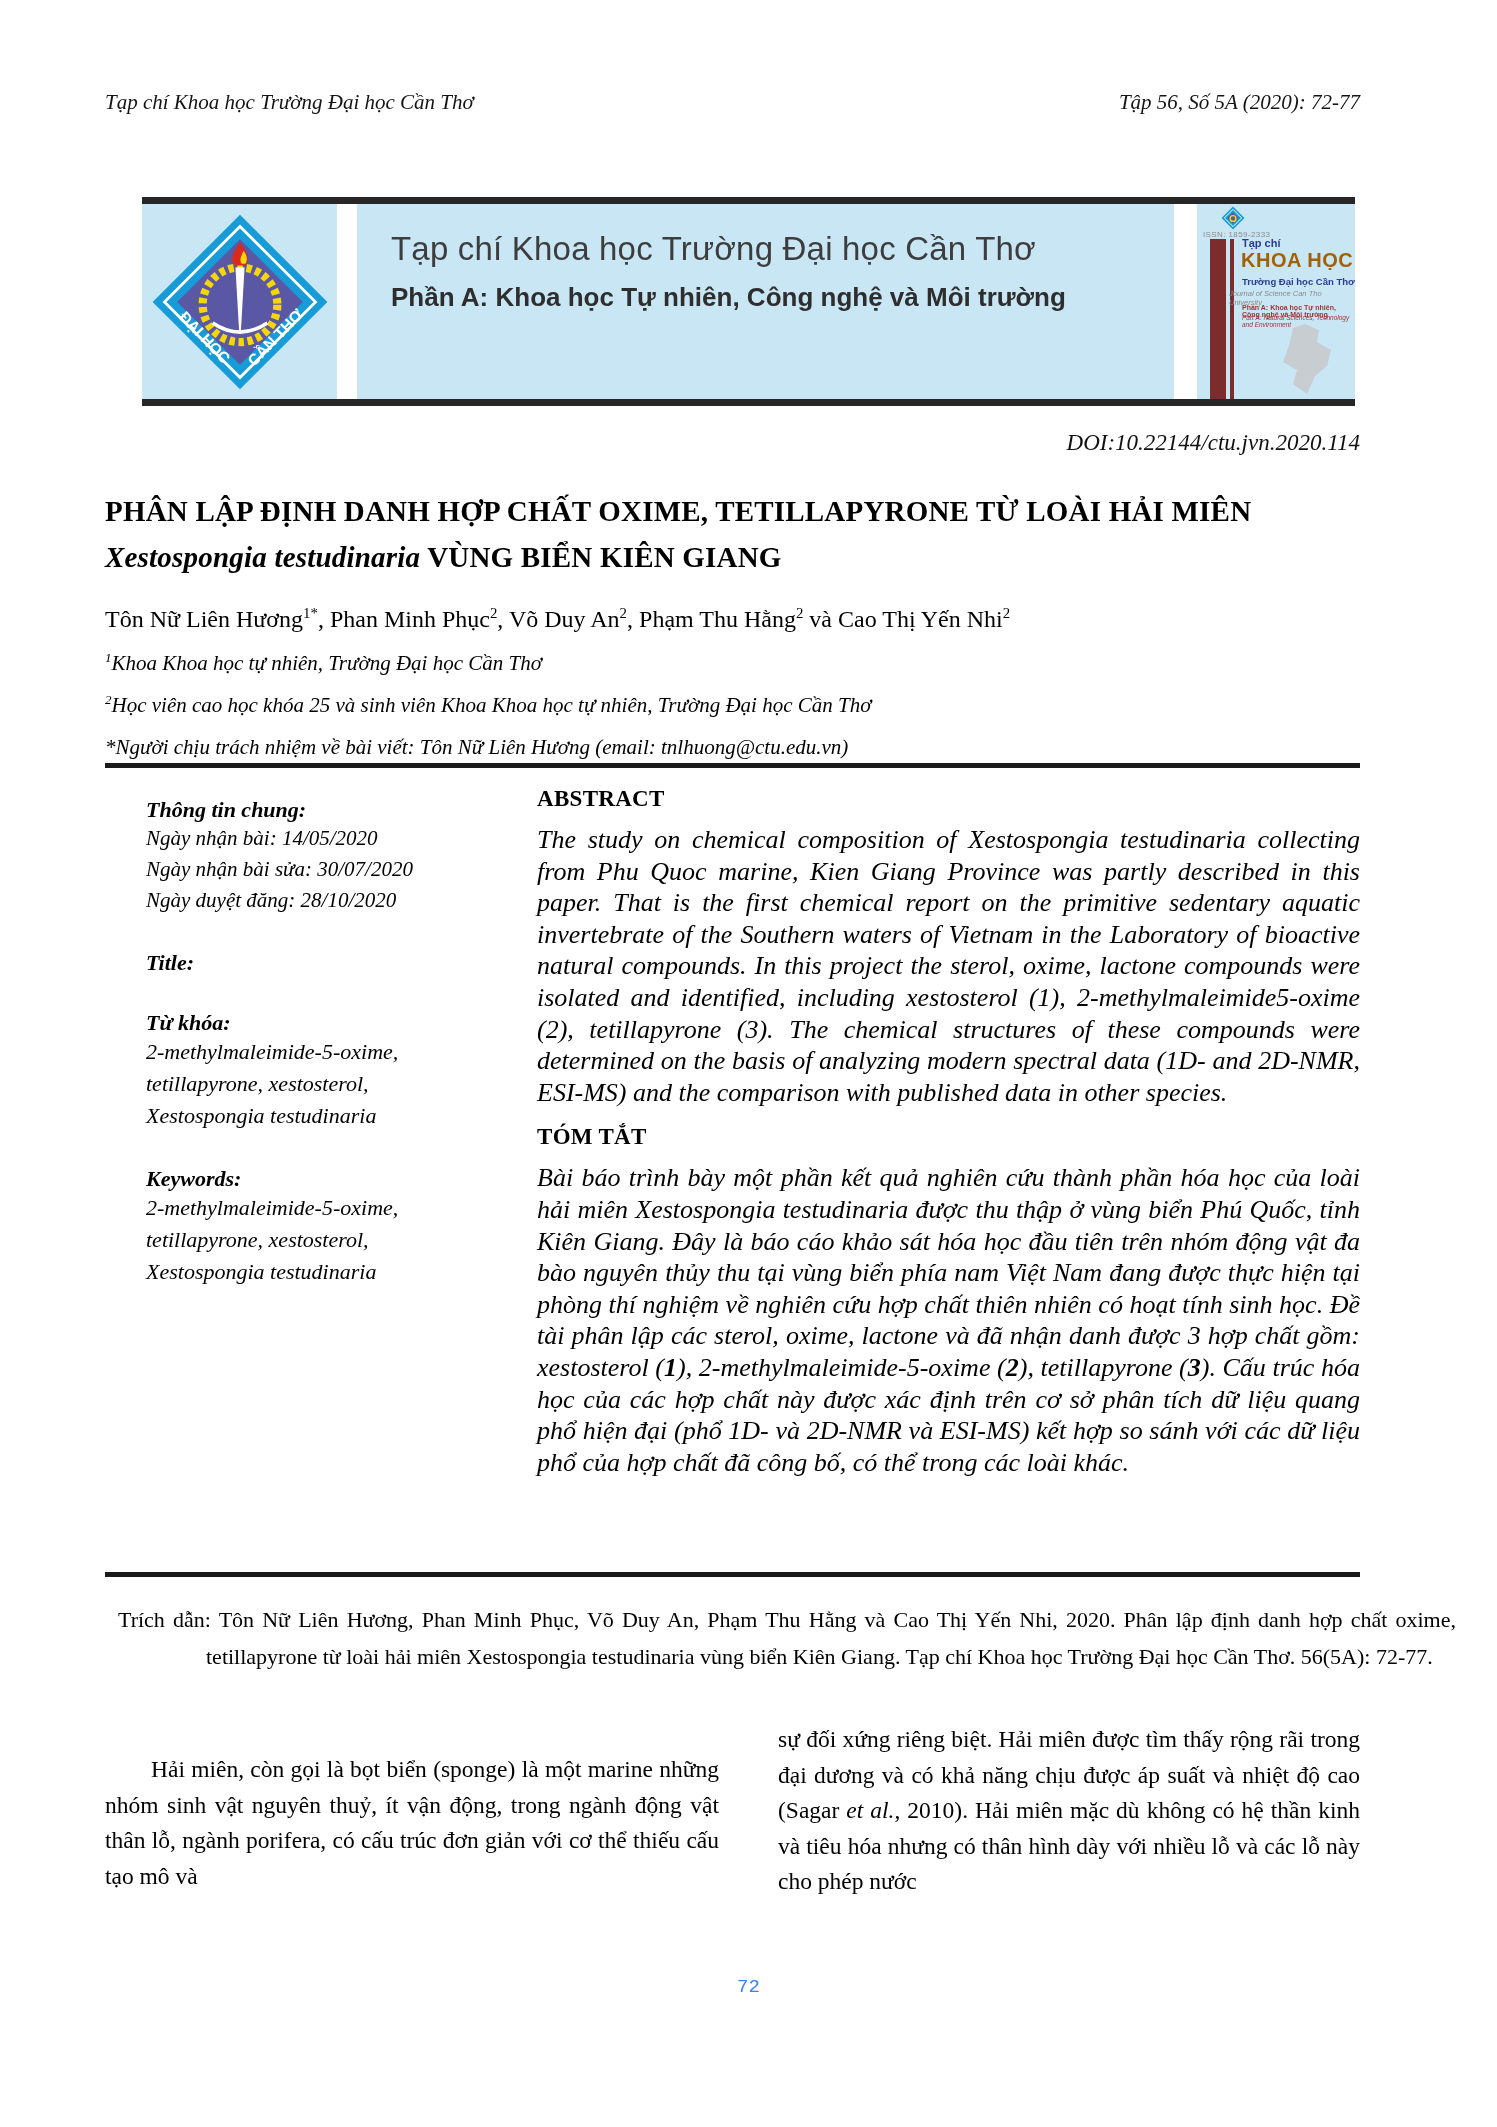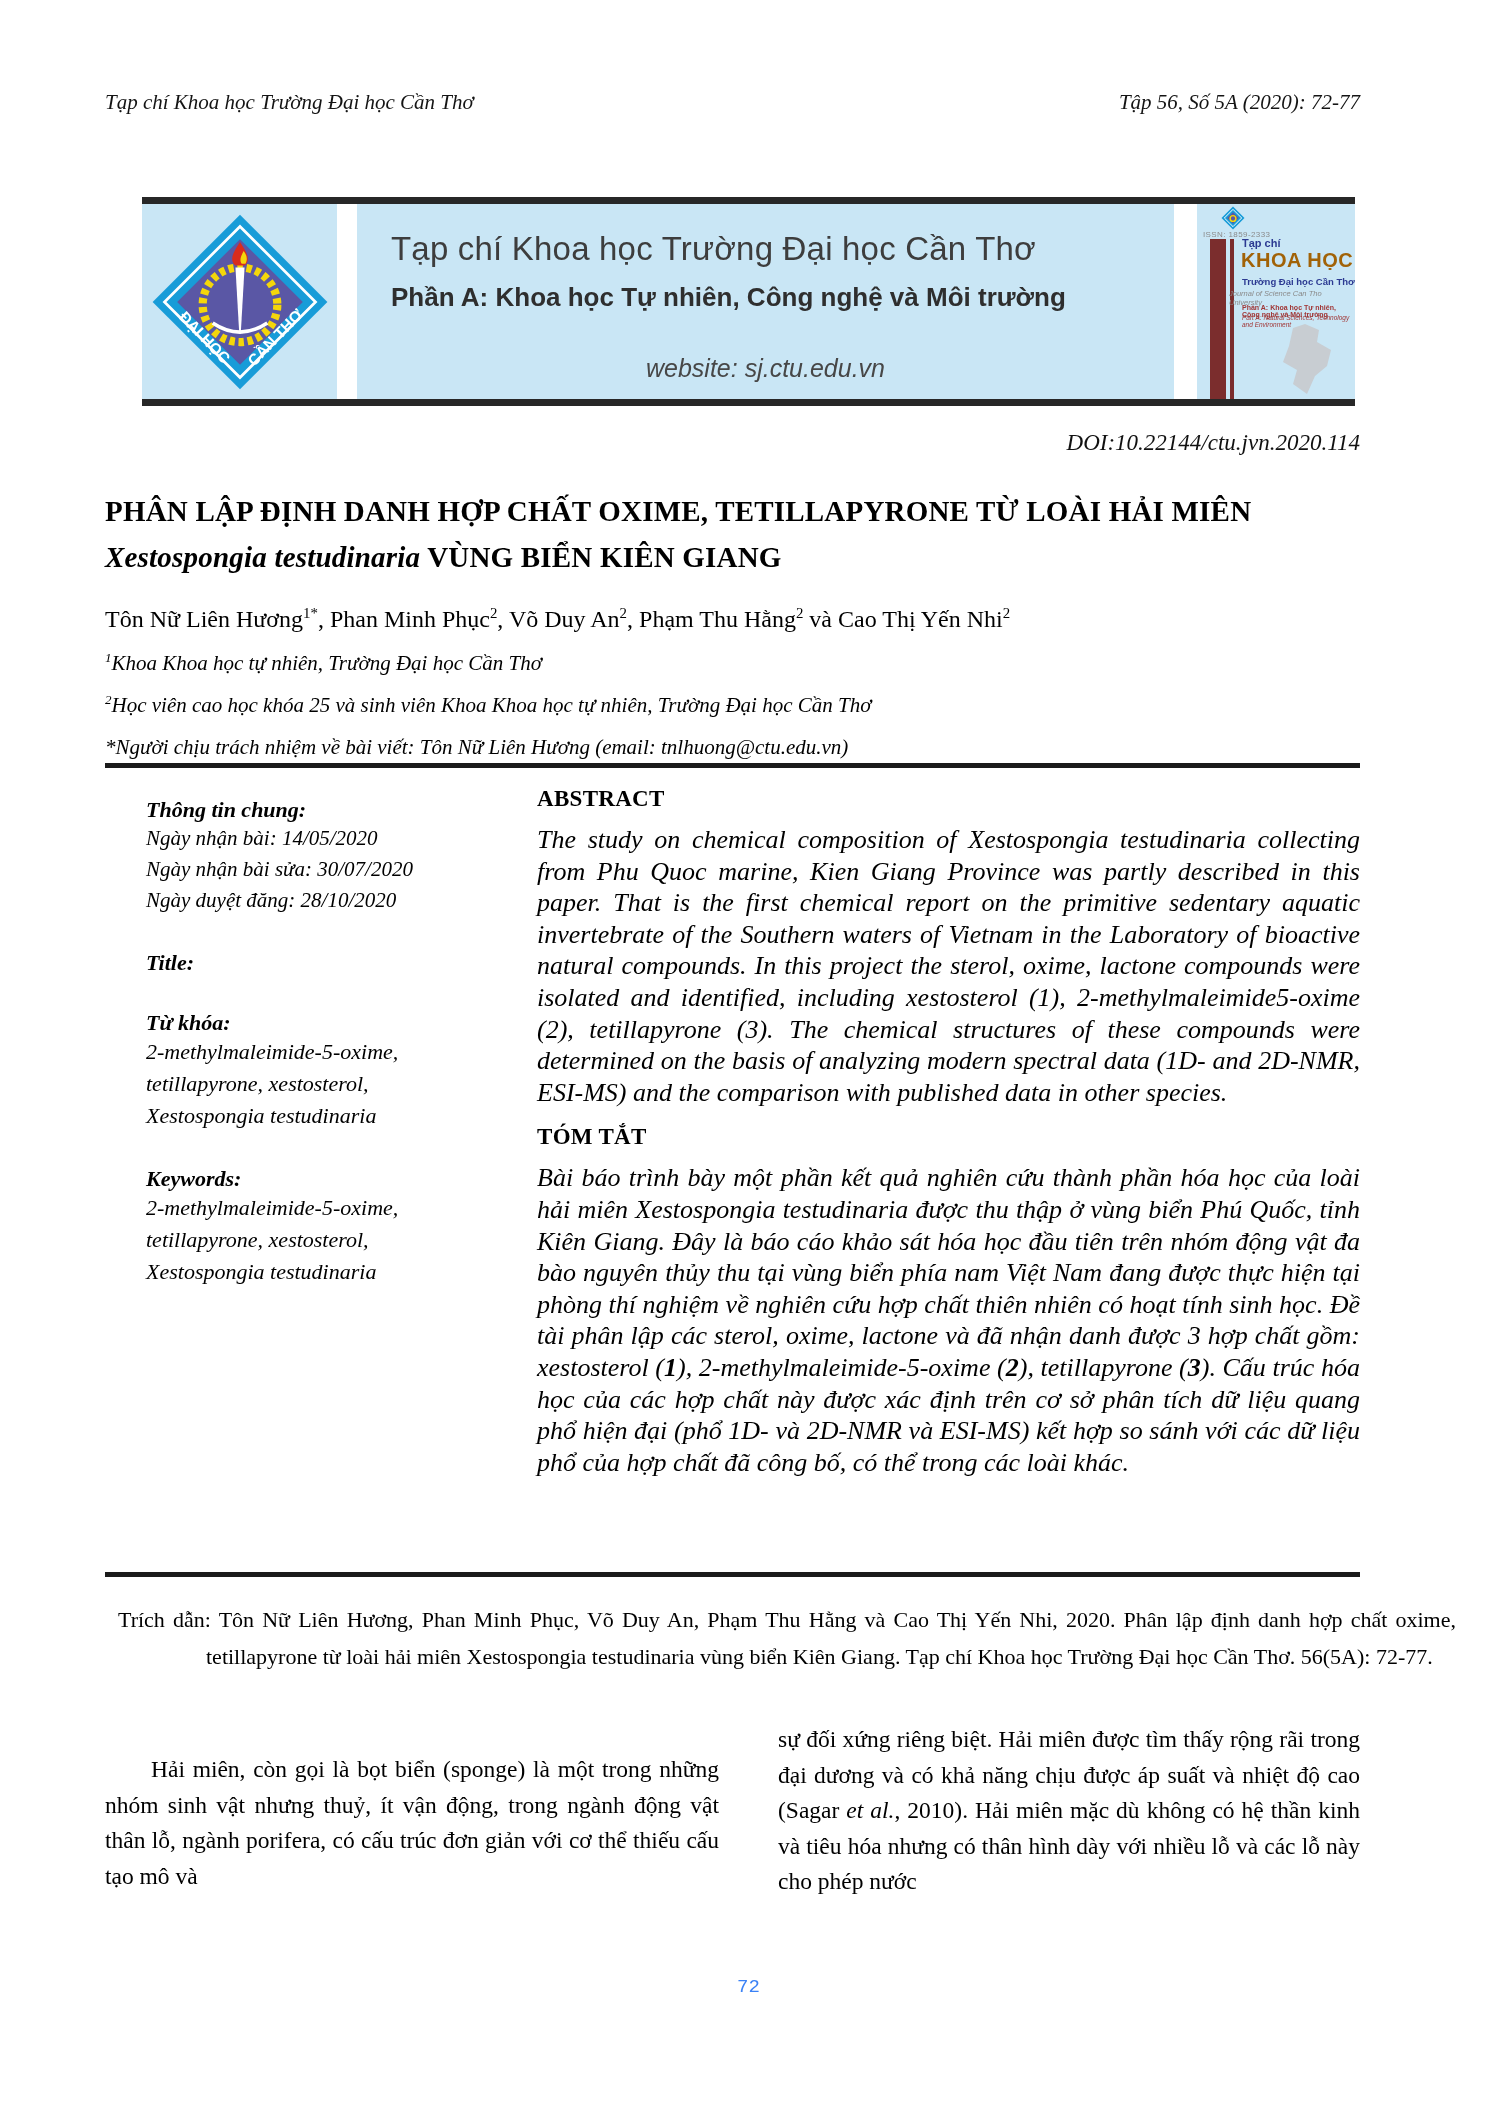--- a/index.html
+++ b/index.html
@@ -107,21 +107,20 @@
         <path d="M104,44 C101,50 99,54 102,58 L106,58 C109,52 107,48 104,44 Z" fill="#f4d60a"></path>
         <polygon points="95,62 105,62 101,132 99,132" fill="#ffffff"></polygon>
         <text transform="translate(57,143) rotate(46)" text-anchor="middle" fill="#ffffff" font-size="17" font-weight="bold" font-family="Liberation Sans, sans-serif">ĐẠI HỌC</text>
         <text transform="translate(143,143) rotate(-46)" text-anchor="middle" fill="#ffffff" font-size="17" font-weight="bold" font-family="Liberation Sans, sans-serif">CẦN THƠ</text>
       </svg>
     </div>
     <div class="gap gap1"></div>
     <div class="blk blk-mid">
       <div class="mid-title">Tạp chí Khoa học Trường Đại học Cần Thơ</div>
       <div class="mid-section">Phần A: Khoa học Tự nhiên, Công nghệ và Môi trường</div>
-      <div class="mid-web">website: sj.ctu.edu.vn</div>
     </div>
     <div class="gap gap2"></div>
     <div class="blk blk-cover">
       <svg class="cover-minilogo" width="24" height="24" viewBox="0 0 100 100">
         <polygon points="50,2 98,50 50,98 2,50" fill="#189cd8"></polygon>
         <polygon points="50,14 86,50 50,86 14,50" fill="none" stroke="#ffffff" stroke-width="4"></polygon>
         <polygon points="50,26 74,50 50,74 26,50" fill="#5a57a5"></polygon>
         <circle cx="50" cy="52" r="12" fill="none" stroke="#f4d60a" stroke-width="6"></circle>
       </svg>
       <div class="cover-issn">ISSN: 1859-2333</div>
@@ -172,20 +171,20 @@
   <p class="abs-text">The study on chemical composition of Xestospongia testudinaria collecting from Phu Quoc marine, Kien Giang Province was partly described in this paper. That is the first chemical report on the primitive sedentary aquatic invertebrate of the Southern waters of Vietnam in the Laboratory of bioactive natural compounds. In this project the sterol, oxime, lactone compounds were isolated and identified, including xestosterol (1), 2-methylmaleimide5-oxime (2), tetillapyrone (3). The chemical structures of these compounds were determined on the basis of analyzing modern spectral data (1D- and 2D-NMR, ESI-MS) and the comparison with published data in other species.</p>
   <div class="abs-h tomtat-h">TÓM TẮT</div>
   <p class="abs-text"><span>Bài báo trình bày một phần kết quả nghiên cứu thành phần hóa học của loài hải miên Xestospongia testudinaria được thu thập ở vùng biển Phú Quốc, tỉnh Kiên Giang. Đây là báo cáo khảo sát hóa học đầu tiên trên nhóm động vật đa bào nguyên thủy thu tại vùng biển phía nam Việt Nam đang được thực hiện tại phòng thí nghiệm về nghiên cứu hợp chất thiên nhiên có hoạt tính sinh học. Đề tài phân lập các sterol, oxime, lactone và đã nhận danh được 3 hợp chất gồm: xestosterol (</span><span class="seg-b">1</span><span>), 2-methylmaleimide-5-oxime (</span><span class="seg-b">2</span><span>), tetillapyrone (</span><span class="seg-b">3</span><span>). Cấu trúc hóa học của các hợp chất này được xác định trên cơ sở phân tích dữ liệu quang phổ hiện đại (phổ 1D- và 2D-NMR và ESI-MS) kết hợp so sánh với các dữ liệu phổ của hợp chất đã công bố, có thể trong các loài khác.</span></p>
 </div>
 
 <div class="rule rule2"></div>
 
 <p class="citation">Trích dẫn: Tôn Nữ Liên Hương, Phan Minh Phục, Võ Duy An, Phạm Thu Hằng và Cao Thị Yến Nhi, 2020. Phân lập định danh hợp chất oxime, tetillapyrone từ loài hải miên Xestospongia testudinaria vùng biển Kiên Giang. Tạp chí Khoa học Trường Đại học Cần Thơ. 56(5A): 72-77.</p>
 
 <div class="col-left">
-  <p class="body-par indent">Hải miên, còn gọi là bọt biển (sponge) là một trong những nhóm sinh vật nhưng thuỷ, ít vận động, trong ngành động vật thân lỗ, ngành porifera, có cấu trúc đơn giản với cơ thể thiếu cấu tạo mô và</p>
+  <p class="body-par indent">Hải miên, còn gọi là bọt biển (sponge) là một marine những nhóm sinh vật nguyên thuỷ, ít vận động, trong ngành động vật thân lỗ, ngành porifera, có cấu trúc đơn giản với cơ thể thiếu cấu tạo mô và</p>
 </div>
 
 <div class="col-right">
   <p class="body-par"><span>sự đối xứng riêng biệt. Hải miên được tìm thấy rộng rãi trong đại dương và có khả năng chịu được áp suất và nhiệt độ cao (Sagar </span><span class="seg-i">et al.</span><span>, 2010). Hải miên mặc dù không có hệ thần kinh và tiêu hóa nhưng có thân hình dày với nhiều lỗ và các lỗ này cho phép nước</span></p>
 </div>
 
 <div class="page-number">72</div>
 
 </body></html>

